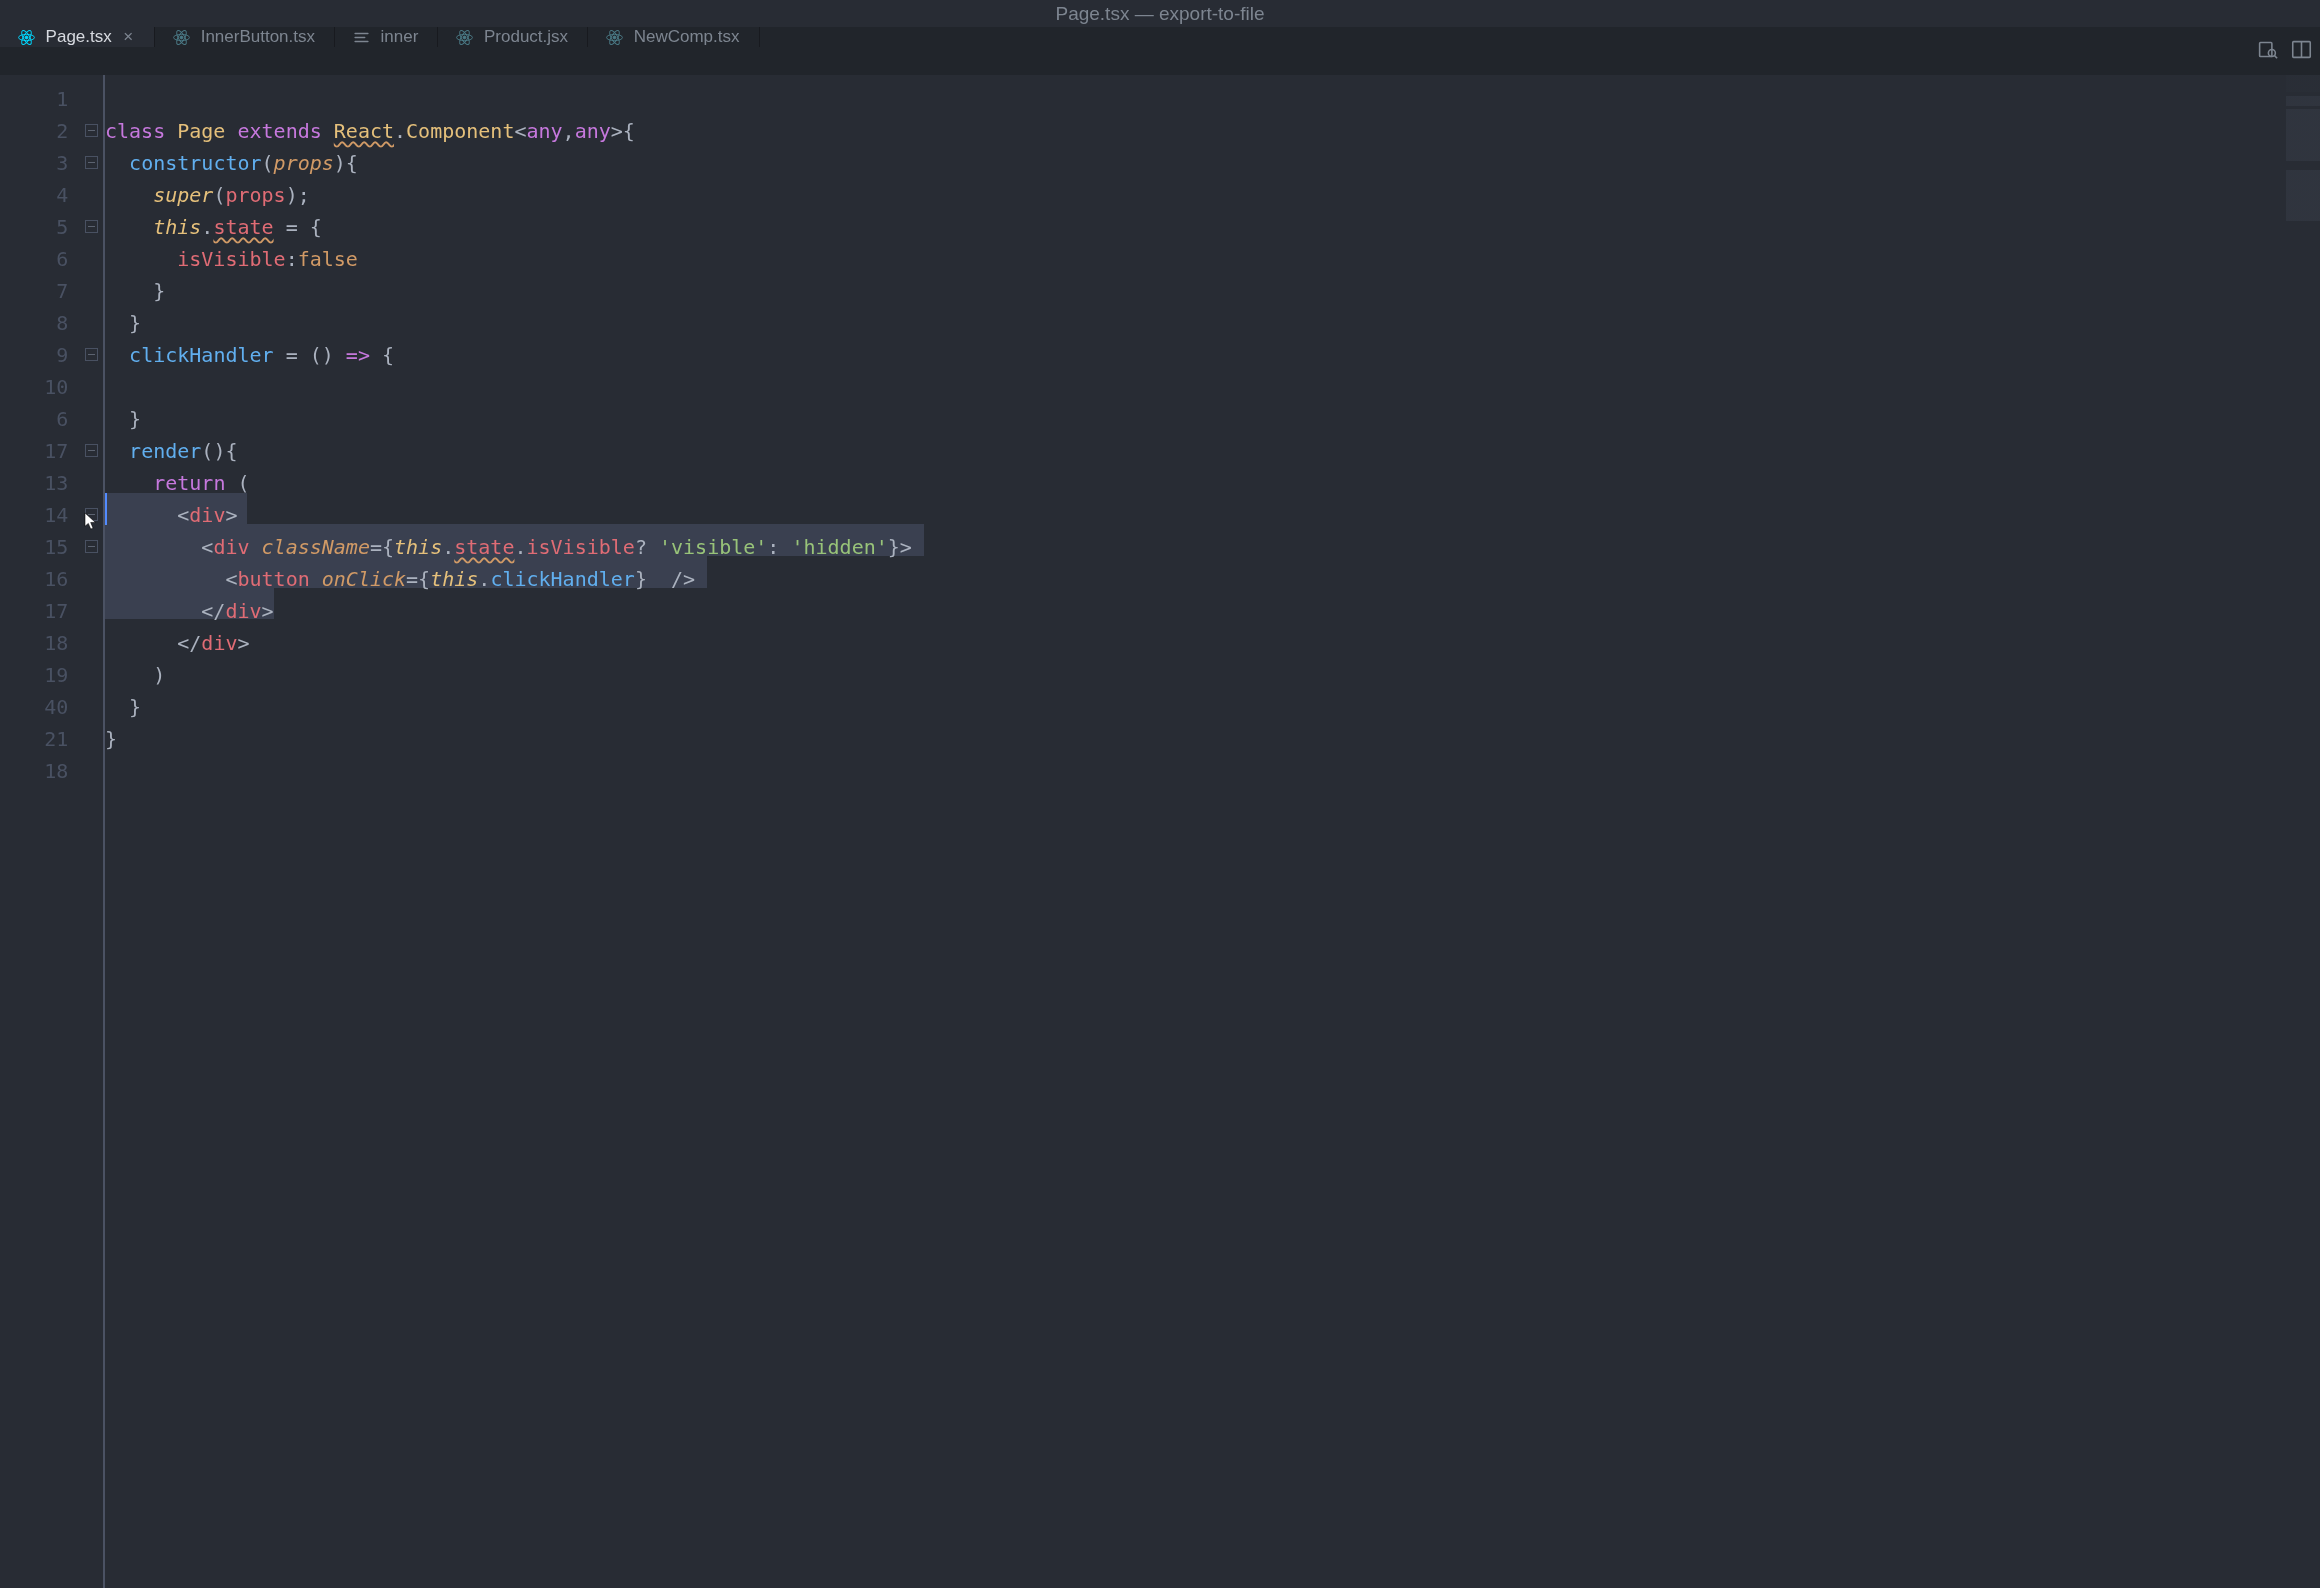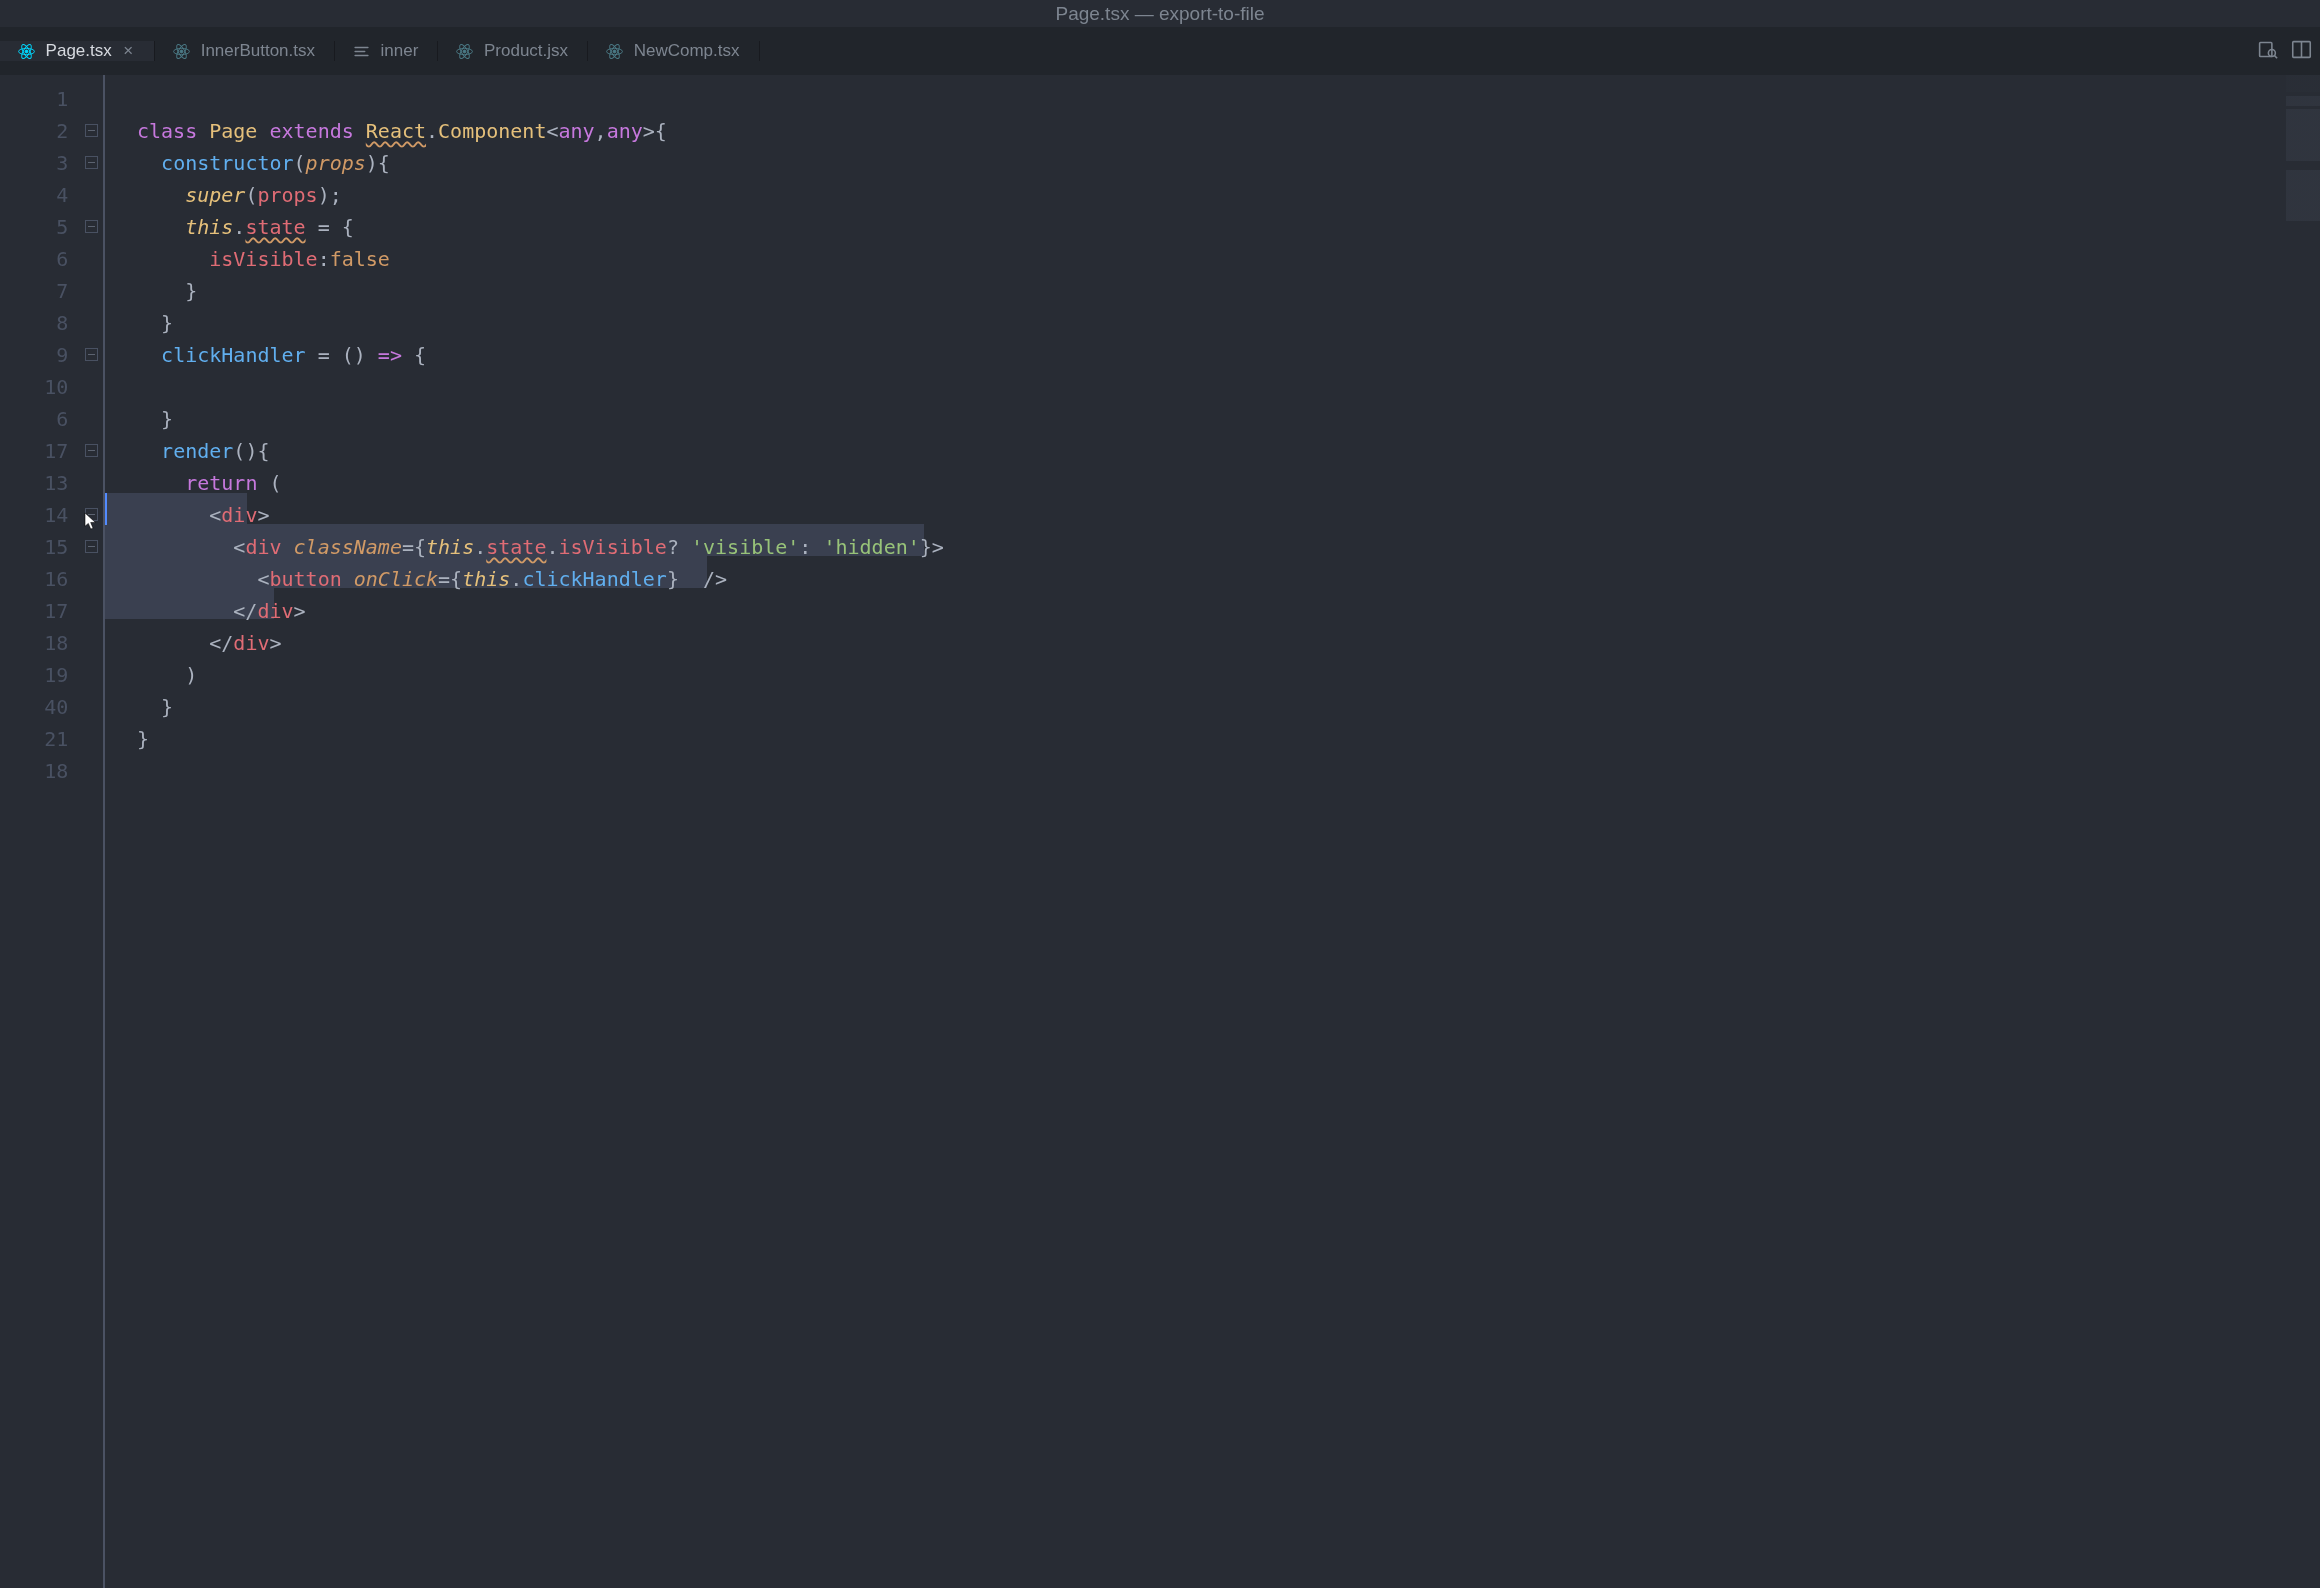--- a/index.html
+++ b/index.html
@@ -89,21 +89,21 @@
   
   .code {
     flex: 1;
     padding-top: 7.6px;
     font-size: 20px;
     line-height: 32px;
     color: #abb2bf;
     white-space: pre;
     position: relative;
   }
-  .code .row { height: 32px; position: relative; padding-left: 32px; }
+  .code .row { height: 32px; position: relative; }
   
   .selection-bg {
     position: absolute;
     background: #3a4050;
     z-index: 0;
   }
   .txt { position: relative; z-index: 1; }
   
   .cursor-col {
     position: absolute;
@@ -159,21 +159,21 @@
 </style>
 </head>
 <body>
 
 <div class="titlebar">
   <span>Page.tsx — export-to-file</span>
 </div>
 
 <div class="tabbar">
 
-  <div id="tabs-host" style="display:flex;align-items:center;">
+  <div id="tabs-host" style="display:flex;align-items:flex-start;">
       <div class="tab active">
         <span class="tab-icon">
           <svg viewBox="0 0 24 24" fill="none" stroke="#00d8ff" stroke-width="1.2">
     <ellipse cx="12" cy="12" rx="10" ry="4"></ellipse>
     <ellipse cx="12" cy="12" rx="10" ry="4" transform="rotate(60 12 12)"></ellipse>
     <ellipse cx="12" cy="12" rx="10" ry="4" transform="rotate(120 12 12)"></ellipse>
     <circle cx="12" cy="12" r="1.8" fill="#00d8ff"></circle>
   </svg>
         </span>
     <span>Page.tsx</span>

